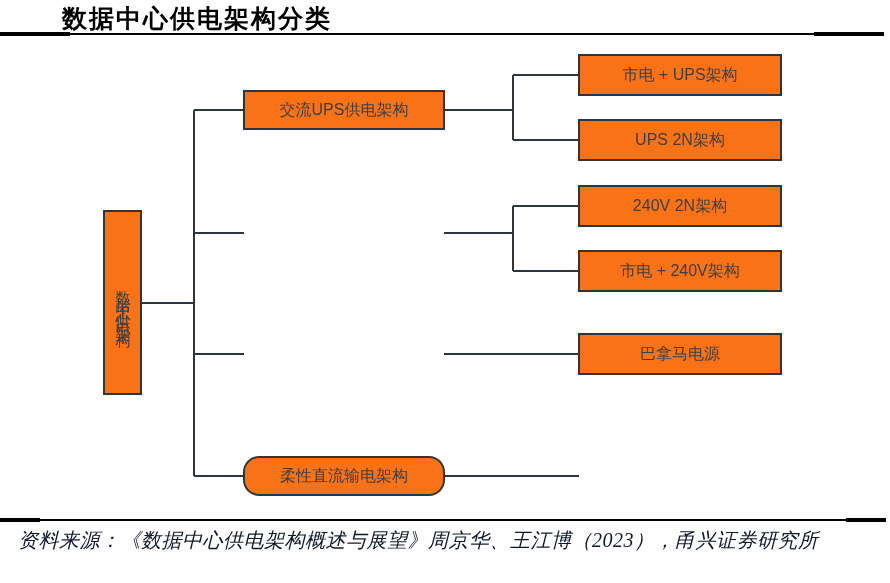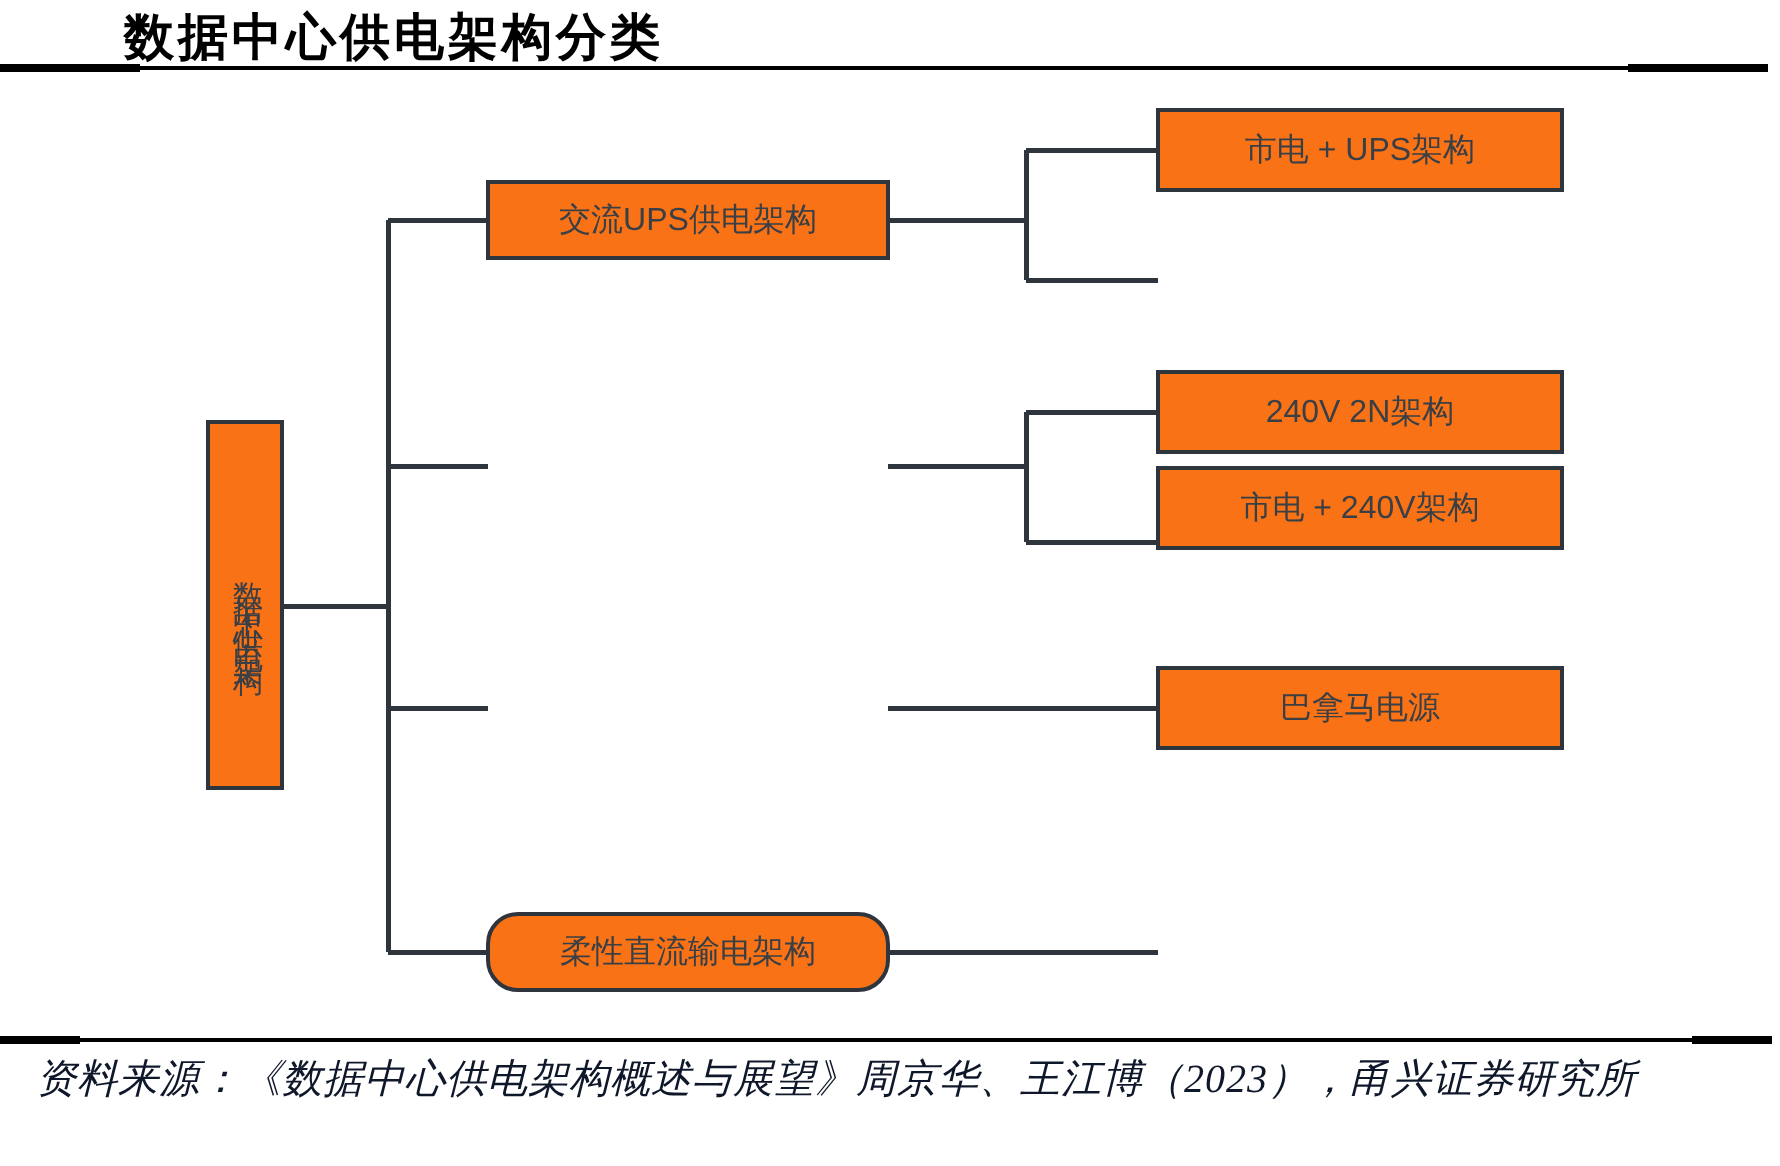--- a/index.html
+++ b/index.html
@@ -29,21 +29,21 @@
   }
   .node.root{
     left:103px;top:210px;width:39px;height:185px;
     writing-mode:vertical-rl;text-orientation:upright;
     font-size:15px;letter-spacing:6px;
   }
   .node.mid{left:243px;width:202px;height:40px;}
   .node.leaf{left:578px;width:204px;height:42px;}
   .m1{top:90px;}  .m2{top:213px;} .m3{top:334px;} .m4{top:456px;border-radius:16px;}
   .l1{top:54px;}  .l2{top:119px;} .l3{top:185px;}
-  .l4{top:233px;} .l5{top:333px;} .l6{top:455px;}
+  .l4{top:250px;} .l5{top:333px;} .l6{top:455px;}
   .source{
     position:absolute;left:18px;top:527px;width:856px;
     font-family:Liberation Serif, serif;font-style:italic;
     font-size:20px;line-height:27px;color:#0f172a;
     letter-spacing:0.5px;
   }
 </style>
 </head>
 <body>
 
@@ -74,20 +74,21 @@
       <line x1="444" y1="476" x2="579" y2="476"></line>
     </g>
   </svg>
 
   <div class="node root">数据中心供电架构</div>
 
   <div class="node mid m1">交流UPS供电架构</div>
   <div class="node mid m4">柔性直流输电架构</div>
 
   <div class="node leaf l1">市电 + UPS架构</div>
+  <div class="node leaf l2">UPS 2N架构</div>
   <div class="node leaf l3">240V 2N架构</div>
   <div class="node leaf l4">市电 + 240V架构</div>
   <div class="node leaf l5">巴拿马电源</div>
 
   <div class="rule thin" style="left:0;top:519px;width:886px;"></div>
   <div class="rule thick" style="left:0;top:518px;width:40px;"></div>
   <div class="rule thick" style="left:846px;top:518px;width:40px;"></div>
   <div class="source">资料来源：《数据中心供电架构概述与展望》周京华、王江博（2023），甬兴证券研究所</div>
 
 </div>

